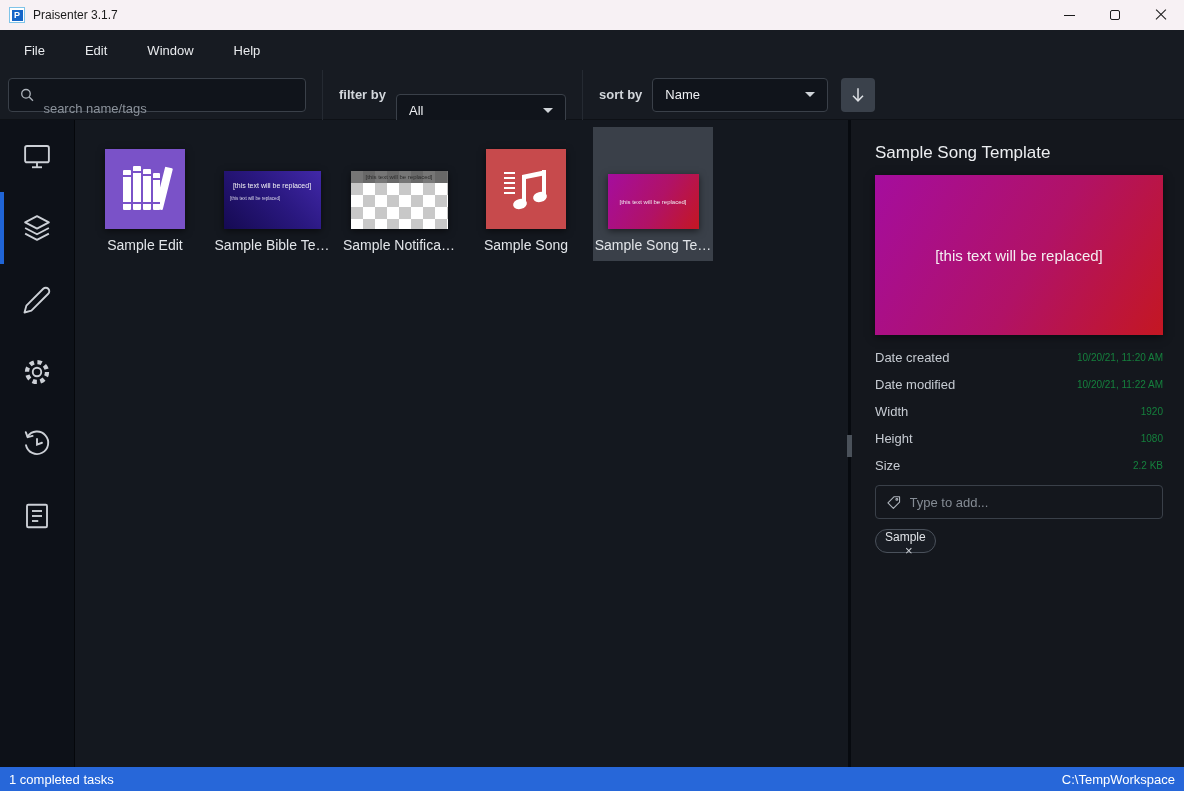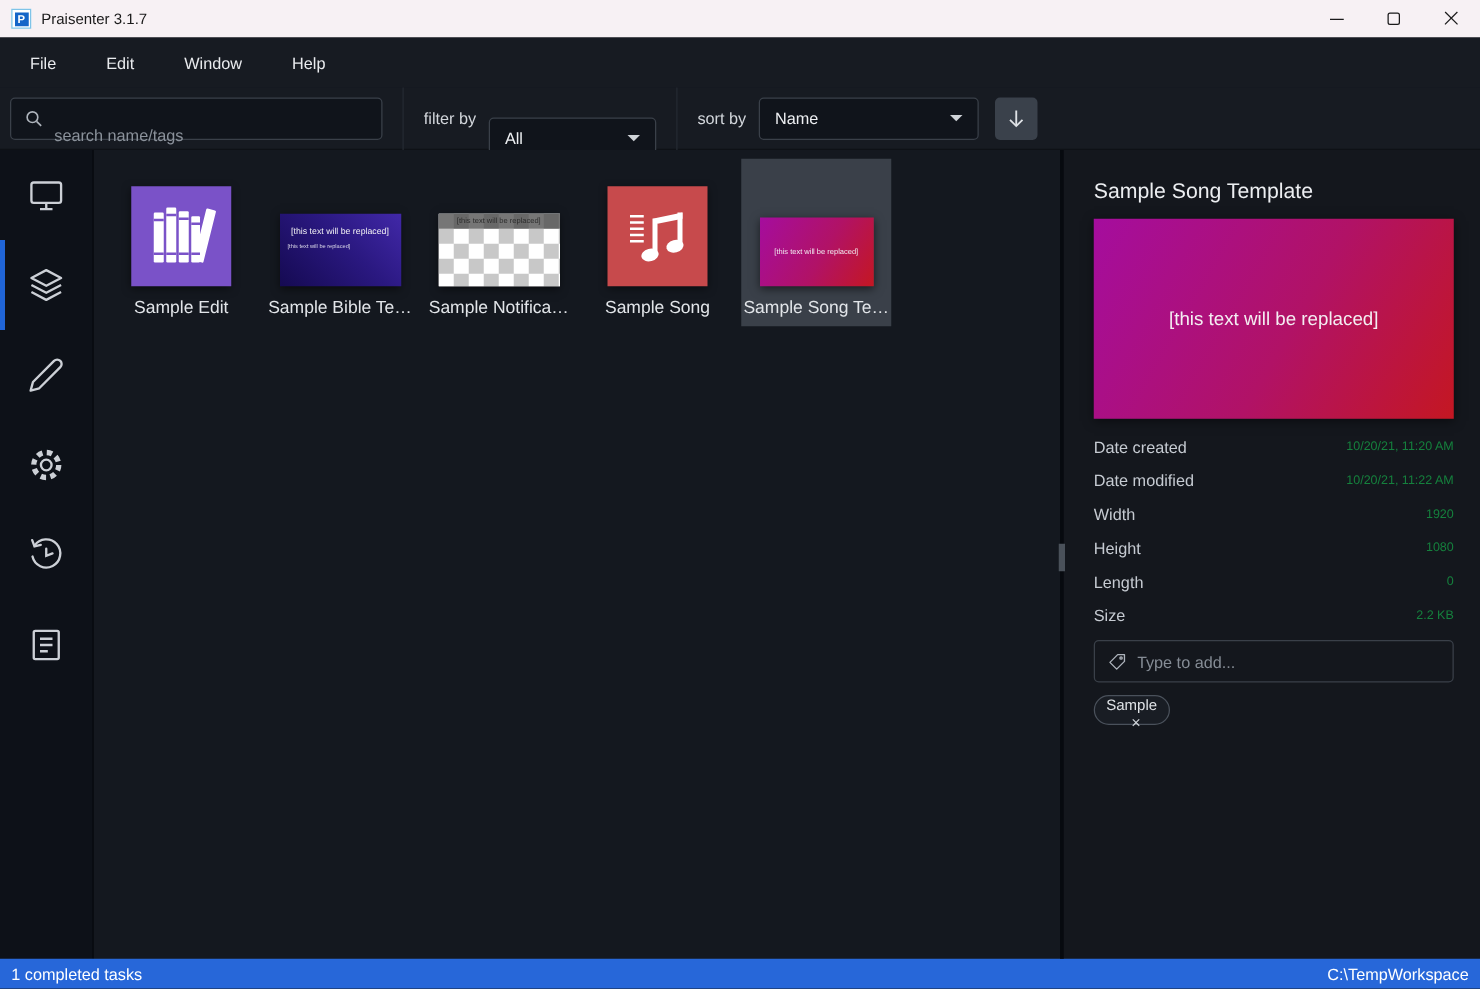--- a/index.html
+++ b/index.html
@@ -25,23 +25,23 @@
   
   .menubar { height:40px; background:#171b22; display:flex; align-items:center; padding-left:10px; flex:0 0 auto; }
   .menu-item { font-size:13px; color:#e9ebee; padding:0 14px; margin-right:12px; height:40px; display:flex; align-items:center; cursor:default; }
 
   
   .toolbar { height:50px; background:#171b22; display:flex; align-items:center; padding-left:8px; flex:0 0 auto; border-bottom:1px solid #0e1116; }
   .search-box { width:298px; height:34px; background:#10141b; border:1px solid #3a4049; border-radius:4px; display:flex; align-items:center; padding:0 10px; }
   .search-box input { background:transparent; border:none; outline:none; color:#e9ebee; font-size:13px; width:100%; font-family:inherit; }
   .search-box input::placeholder { color:#8b929b; }
   .tb-divider { width:1px; height:50px; background:#252a32; margin:0 0 0 16px; align-self:stretch; }
-  .tb-label { font-size:13px; color:#d2d6db; margin:0 10px 0 16px; white-space:nowrap; }
+  .tb-label { font-size:13px; color:#d2d6db; margin:0 10px 0 16px; white-space:nowrap;font-weight:bold; }
   .dropdown { height:34px; background:#10141b; border:1px solid #3a4049; border-radius:4px; display:flex; align-items:center; justify-content:space-between; padding:0 12px; }
-  .dd-filter { width:134px;margin-top:32px; }
+  .dd-filter { width:170px;margin-top:32px; }
   .dd-sort { width:176px; }
   .dd-value { font-size:13px; color:#eef0f3; }
   .caret { width:0; height:0; border-left:5px solid transparent; border-right:5px solid transparent; border-top:5px solid #cfd3d8; }
   .sort-dir-btn { width:34px; height:34px; margin-left:13px; background:#3a414b; border:none; border-radius:4px; display:flex; align-items:center; justify-content:center; cursor:pointer; }
 
   
   .body { flex:1; display:flex; min-height:0; }
 
   .sidebar { width:75px; background:#0d1118; border-right:1px solid #05070b; display:flex; flex-direction:column; padding-top:0; flex:0 0 auto; }
   .side-item { height:72px; display:flex; align-items:center; justify-content:center; position:relative; cursor:pointer; }
@@ -292,24 +292,20 @@
         </div>
         <div class="prop-row">
           <span class="prop-label">Width</span>
           <span class="prop-value">1920</span>
         </div>
         <div class="prop-row">
           <span class="prop-label">Height</span>
           <span class="prop-value">1080</span>
         </div>
         <div class="prop-row">
-          <span class="prop-label">Length</span>
-          <span class="prop-value">0</span>
-        </div>
-        <div class="prop-row">
           <span class="prop-label">Size</span>
           <span class="prop-value">2.2 KB</span>
         </div>
       </div>
       <div class="tag-input">
         <svg width="17" height="17" viewBox="0 0 20 20" fill="none" stroke="#aeb4bc" stroke-width="1.4" stroke-linejoin="round">
           <path d="M2.5 10.5 L10.5 2.5 L17.5 2.5 L17.5 9.5 L9.5 17.5 Z"></path>
           <circle cx="14" cy="6" r="1.2"></circle>
         </svg>
         <input type="text" placeholder="Type to add..." style="">

